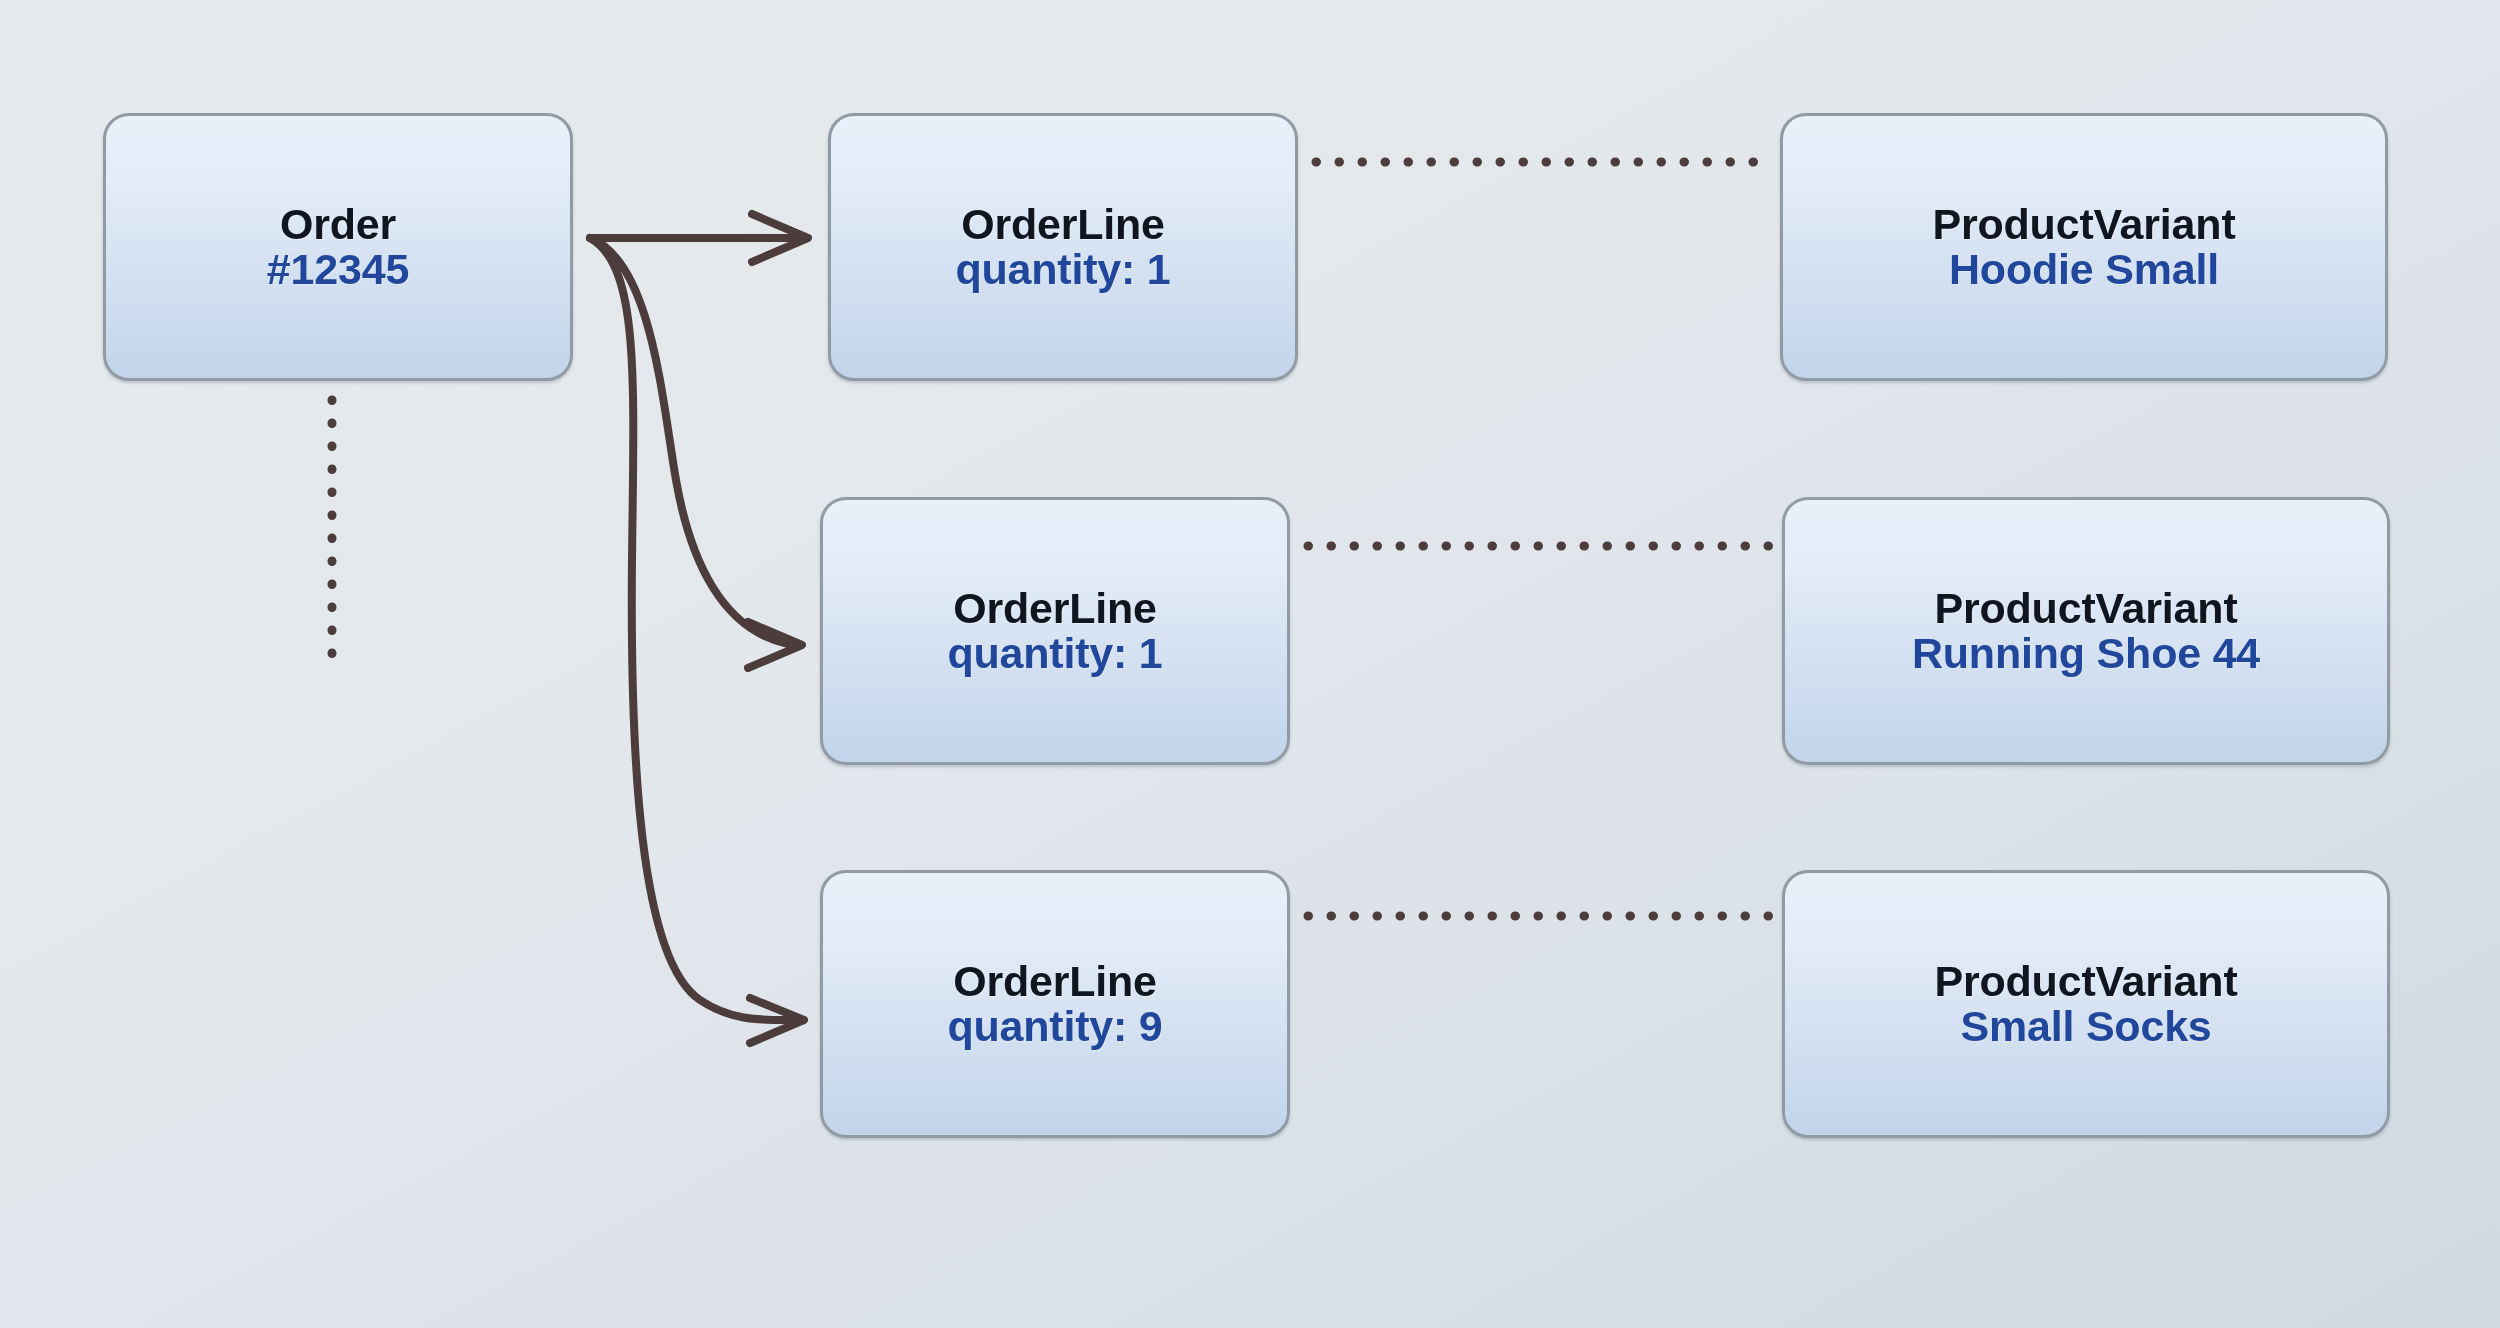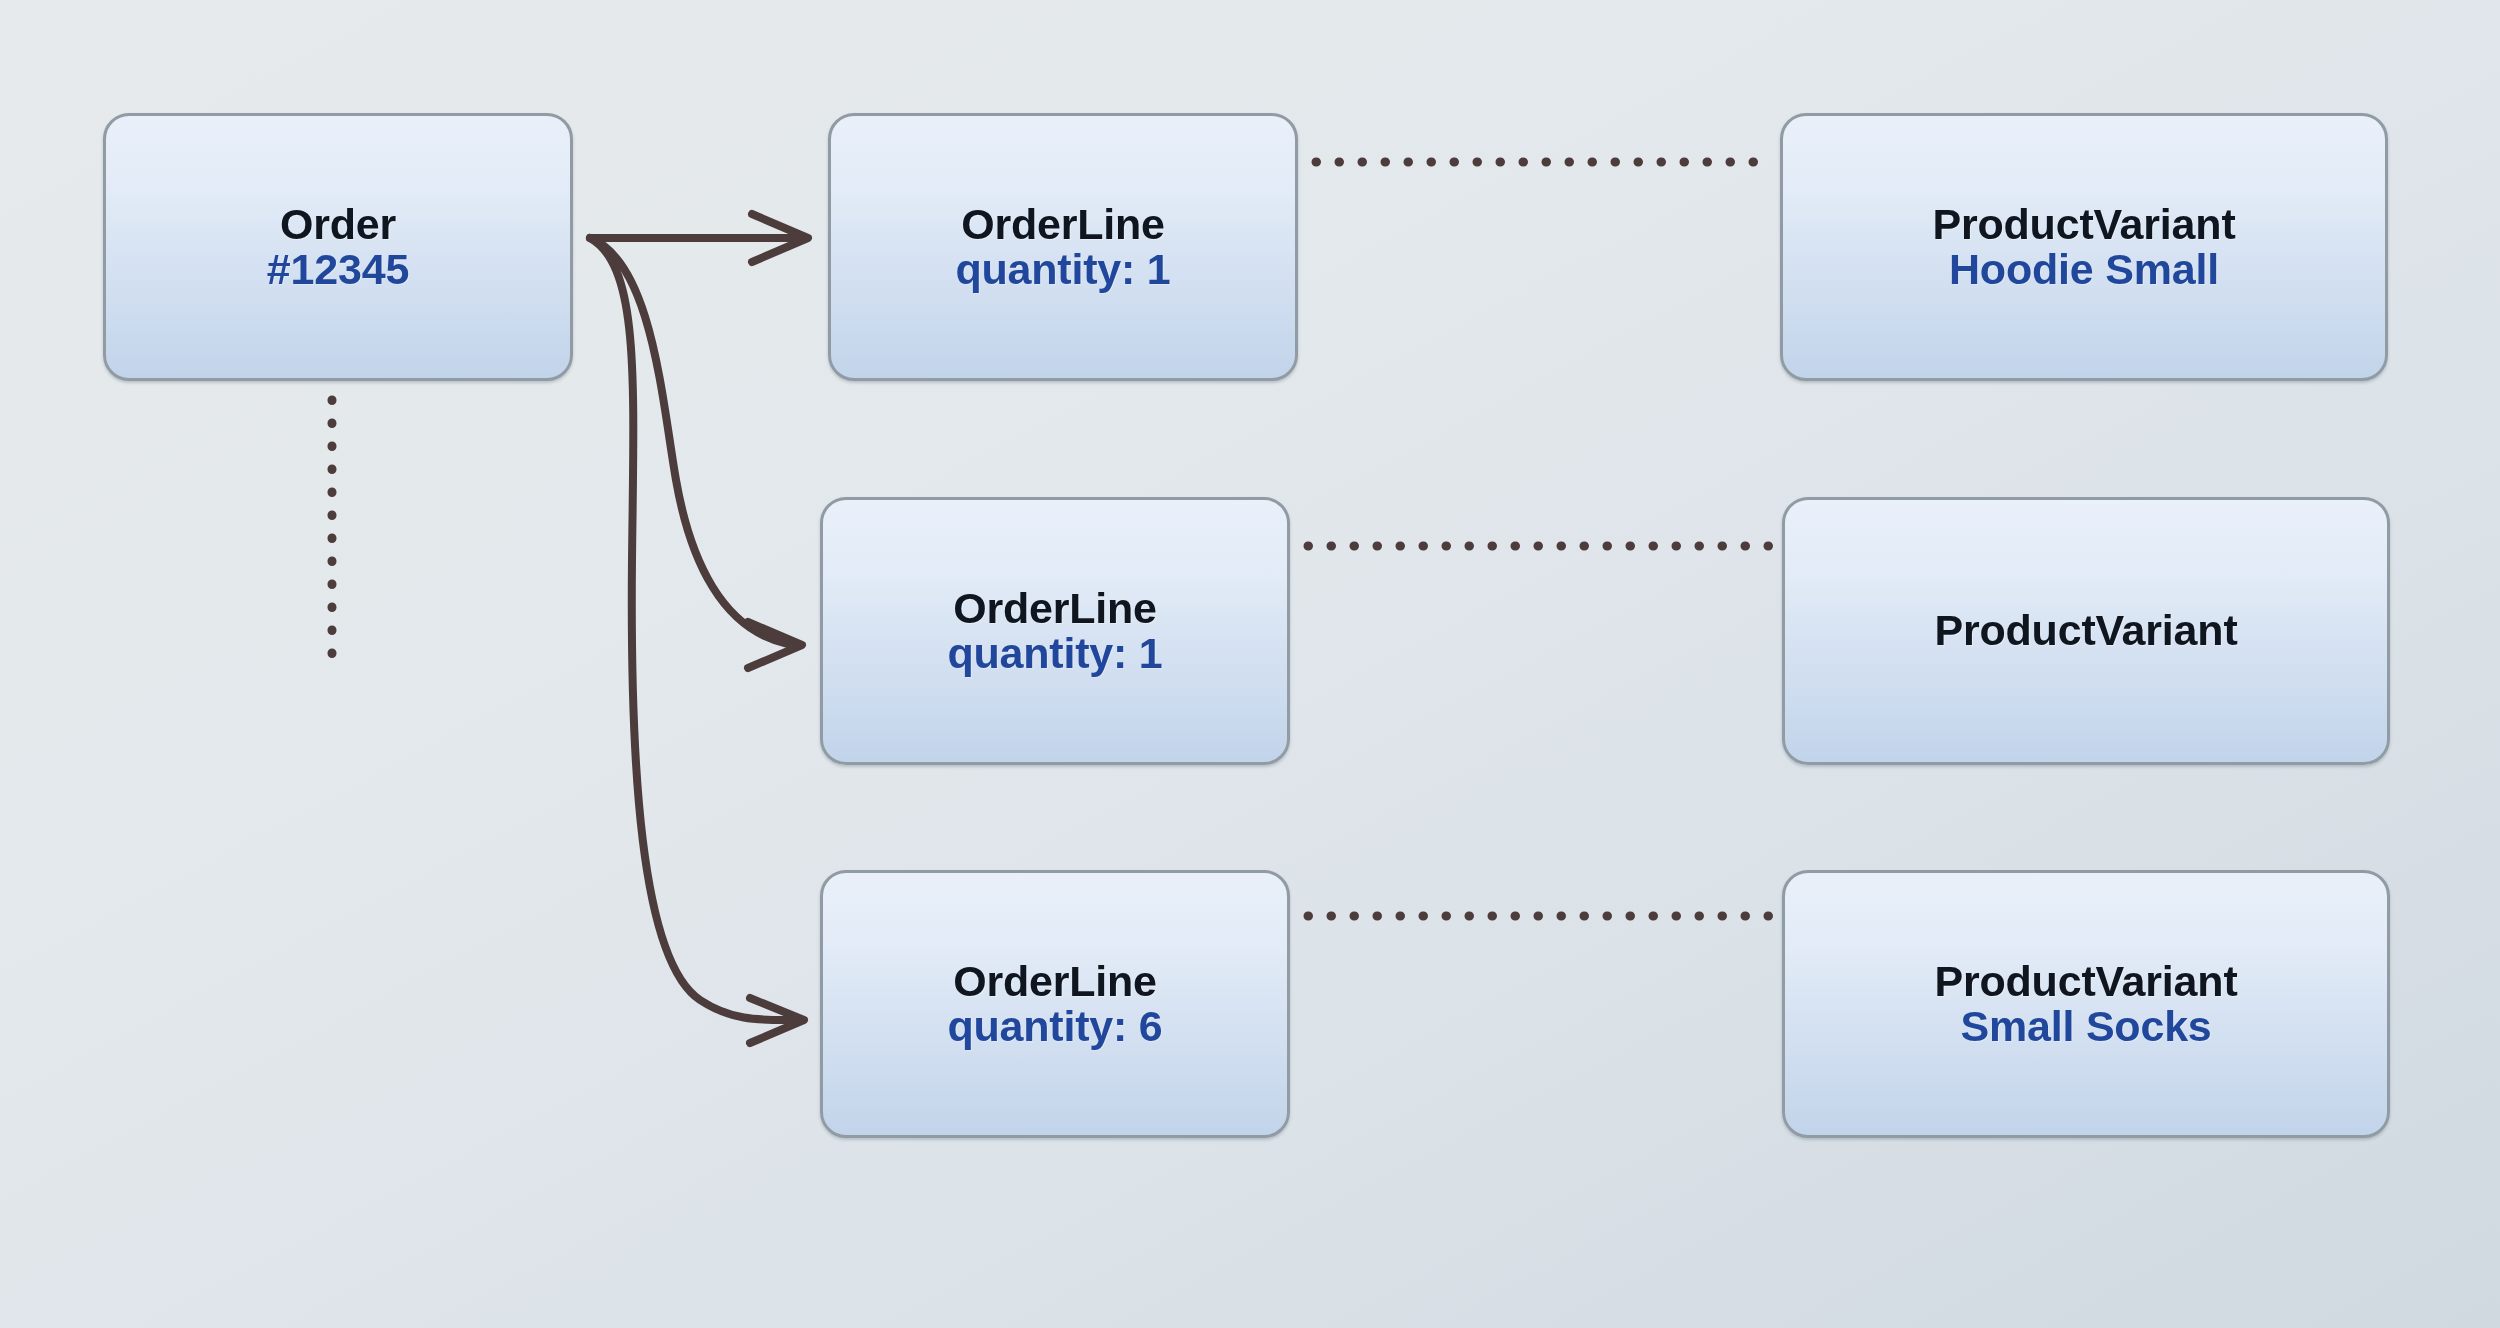--- a/index.html
+++ b/index.html
@@ -115,30 +115,31 @@
     <div class="node-sub">quantity: 1</div>
   </div>
 
   <div class="node" style="left:820px; top:497px; width:470px; height:268px;">
     <div class="node-title">OrderLine</div>
     <div class="node-sub">quantity: 1</div>
   </div>
 
   <div class="node" style="left:820px; top:870px; width:470px; height:268px;">
     <div class="node-title">OrderLine</div>
-    <div class="node-sub">quantity: 6</div>
+    <div class="node-sub">quantity: 9</div>
   </div>
 
   <div class="node" style="left:1780px; top:113px; width:608px; height:268px;">
     <div class="node-title">ProductVariant</div>
     <div class="node-sub">Hoodie Small</div>
   </div>
 
   <div class="node" style="left:1782px; top:497px; width:608px; height:268px;">
     <div class="node-title">ProductVariant</div>
+    <div class="node-sub">Running Shoe 44</div>
   </div>
 
   <div class="node" style="left:1782px; top:870px; width:608px; height:268px;">
     <div class="node-title">ProductVariant</div>
     <div class="node-sub">Small Socks</div>
   </div>
 
 </div>
 
 </body></html>

